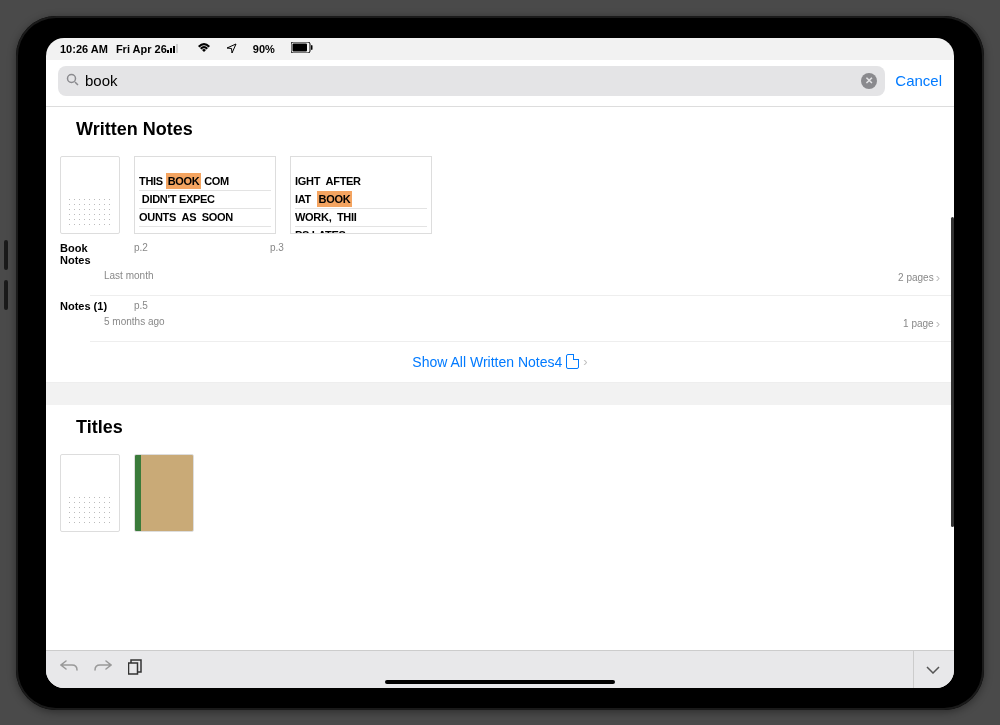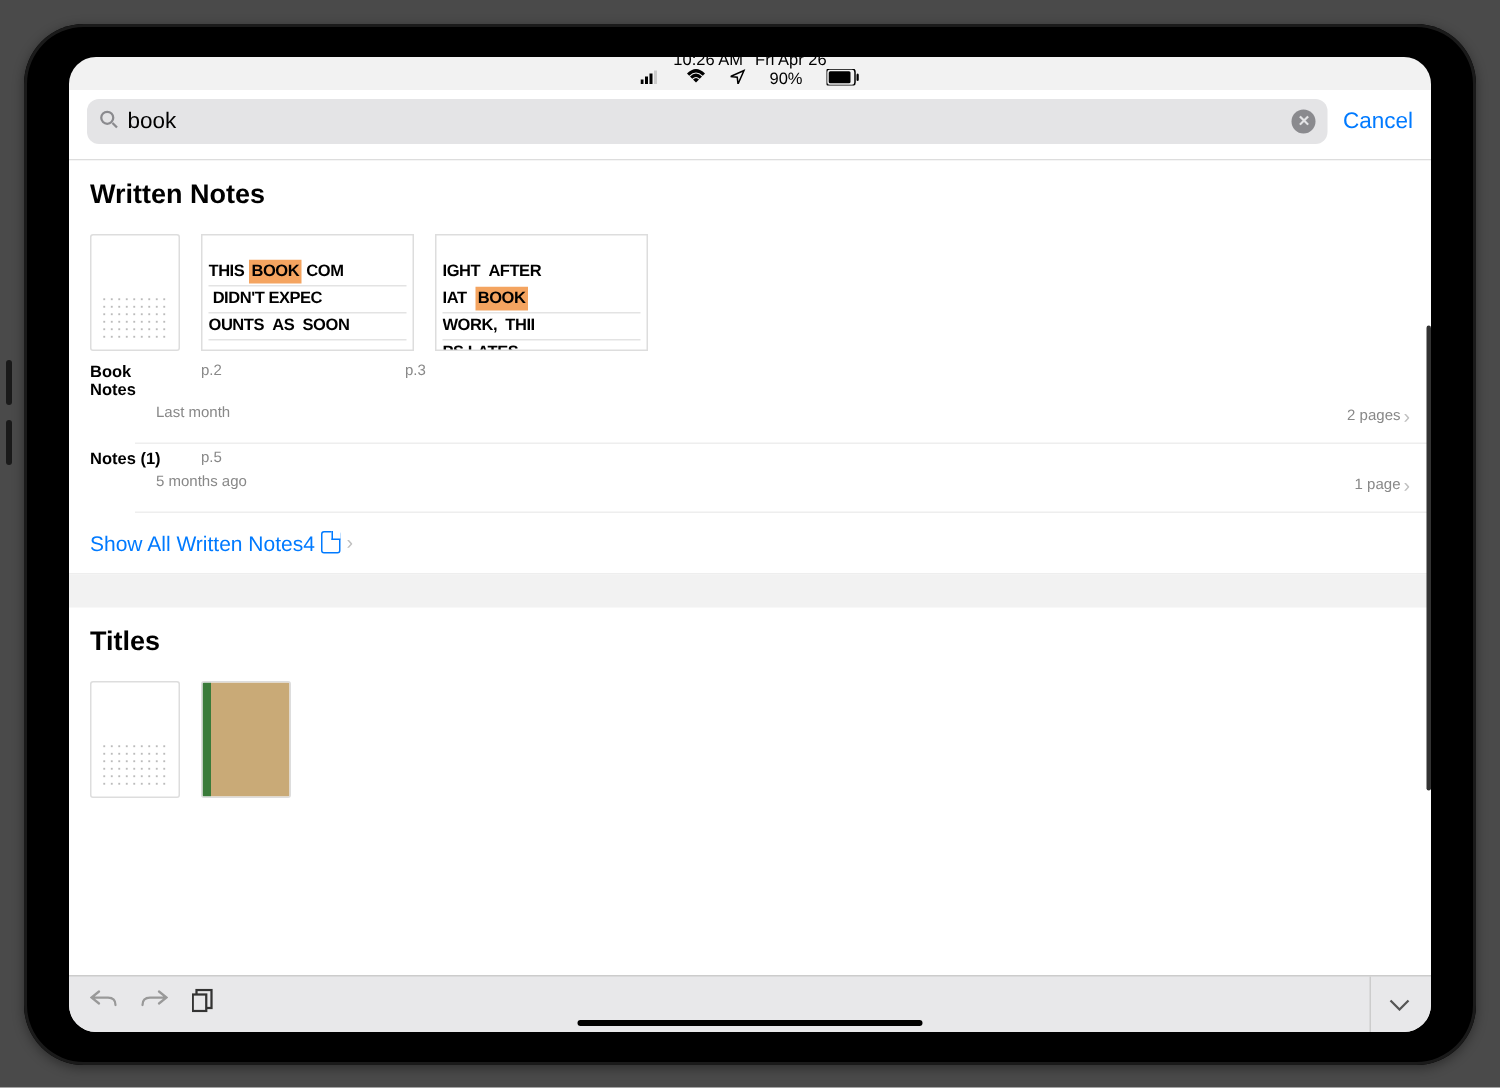--- a/index.html
+++ b/index.html
@@ -28,26 +28,25 @@
   border-radius: 18px;
   overflow: hidden;
   position: relative;
   display: flex;
   flex-direction: column;
 }
 .statusbar {
   height: 22px;
   display: flex;
   align-items: center;
-  justify-content: flex-end;
+  justify-content: flex-start;
   padding: 0 14px;
   font-size: 11px;
-  font-weight: 400;
+  font-weight: 700;
   color: #000;
-  flex-direction: column;
 }
 .status-left { display: flex; gap: 8px; }
 .status-right { display: flex; align-items: center; gap: 16px; font-size: 11px; }
 .searchbar {
   display: flex;
   align-items: center;
   gap: 10px;
   padding: 6px 12px 10px;
   background: #fff;
   border-bottom: 1px solid #ddd;
@@ -68,20 +67,21 @@
   width: 16px; height: 16px; border-radius: 50%;
   background: #8a8a8e; color: #e4e4e6;
   display: flex; align-items: center; justify-content: center;
   font-size: 10px; font-weight: bold;
 }
 .cancel-link { color: #007aff; font-size: 15px; }
 .content { flex: 1; overflow: hidden; background: #fff; position: relative; }
 .section-title {
   font-size: 18px; font-weight: 700; color: #000;
   padding: 12px 14px 6px;
+  margin-left: 16px;
 }
 .result-row {
   display: flex;
   padding: 10px 14px 4px;
   gap: 14px;
   position: relative;
 }
 .notebook-thumb {
   width: 60px; height: 78px;
   border: 1px solid #ddd;
@@ -121,21 +121,21 @@
   display: flex;
   padding: 4px 14px 2px;
   gap: 14px;
 }
 .meta .col1 { width: 60px; font-size: 11px; font-weight: 600; color: #000; }
 .meta .colp { width: 122px; font-size: 10px; color: #888; }
 .submeta { display: flex; justify-content: space-between; padding: 2px 14px 10px; font-size: 10px; color: #888; border-bottom: 1px solid #eee; margin-left: 44px; }
 .submeta .ago { width: auto; }
 .submeta .pages { display:flex; align-items:center; gap:2px; }
 .show-all {
-  display: flex; justify-content: flex-start; align-items: center;
+  display: flex; justify-content: center; align-items: center;
   padding: 12px 14px; font-size: 14px; color: #007aff;
   border-bottom: 1px solid #eee;
 }
 .show-all .rt { display:flex; align-items:center; gap:4px; }
 .chev { color: #c0c0c0; font-size: 13px; }
 .titles-row .notebook-thumb.green {
   background: linear-gradient(to right, #3a7b3a 0 6px, #c9aa77 6px 100%);
 }
 .scroll-ind {
   position: absolute; right: 0; top: 110px; width: 3px; height: 310px;

